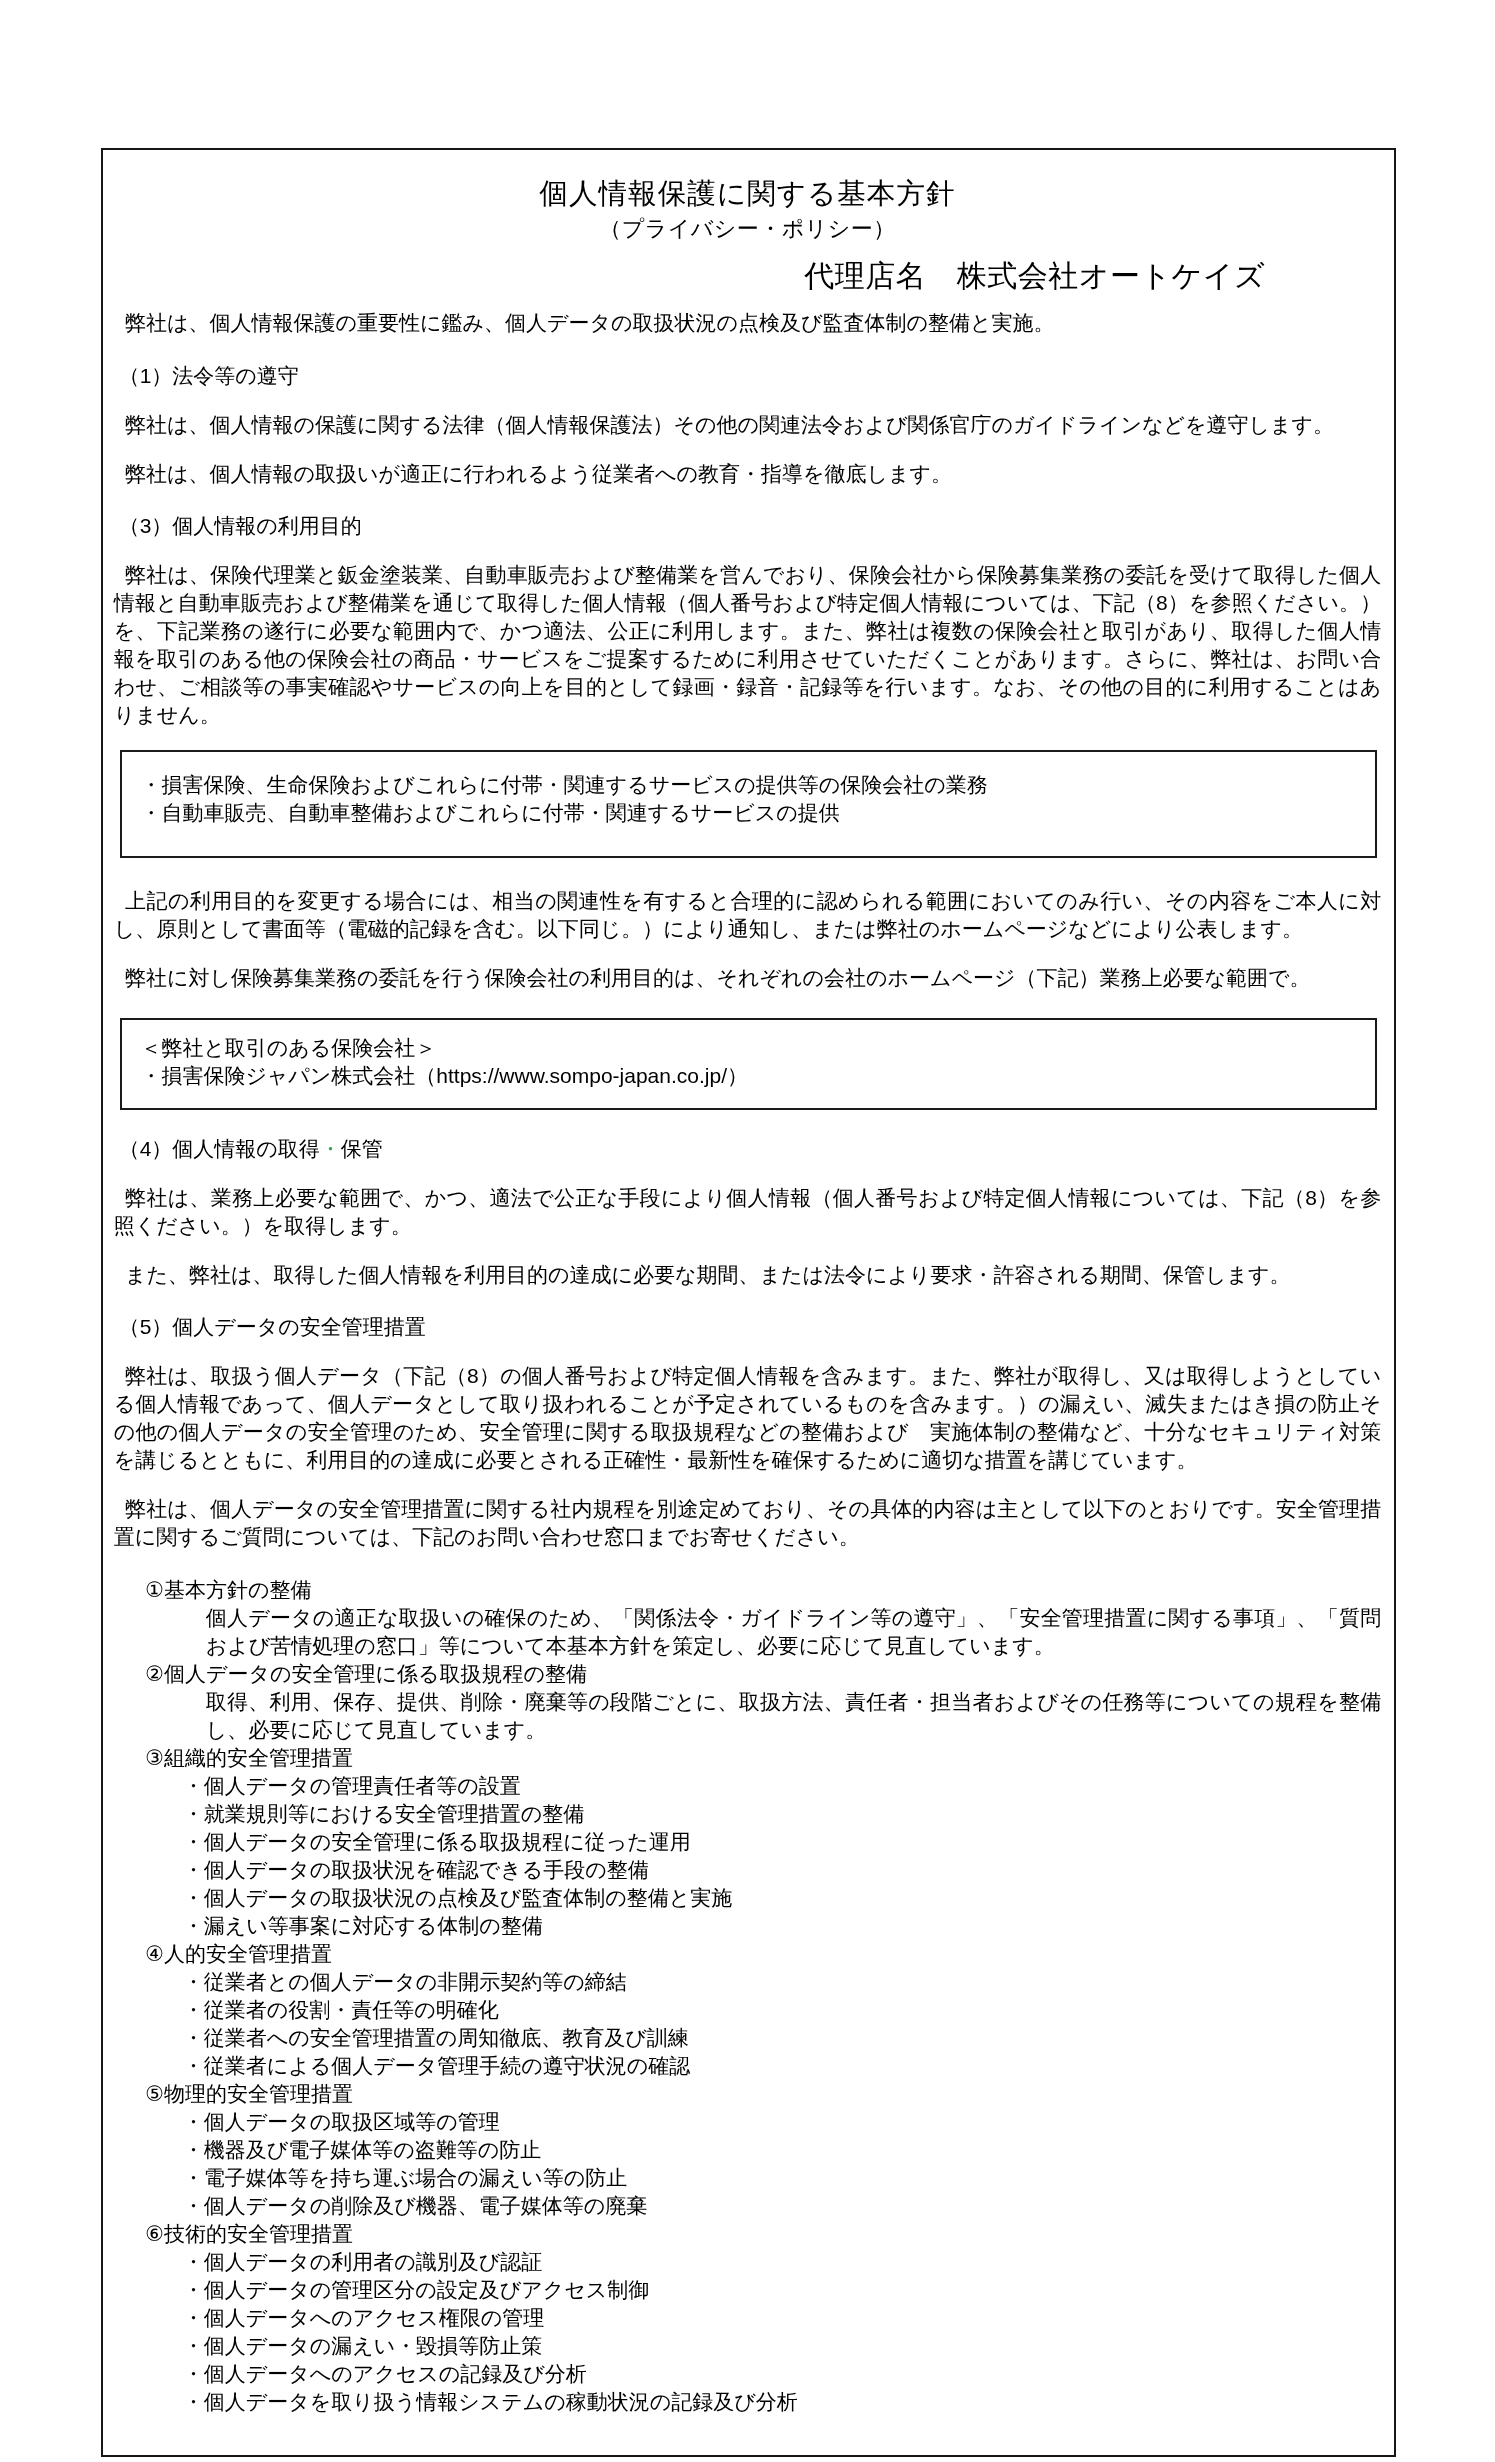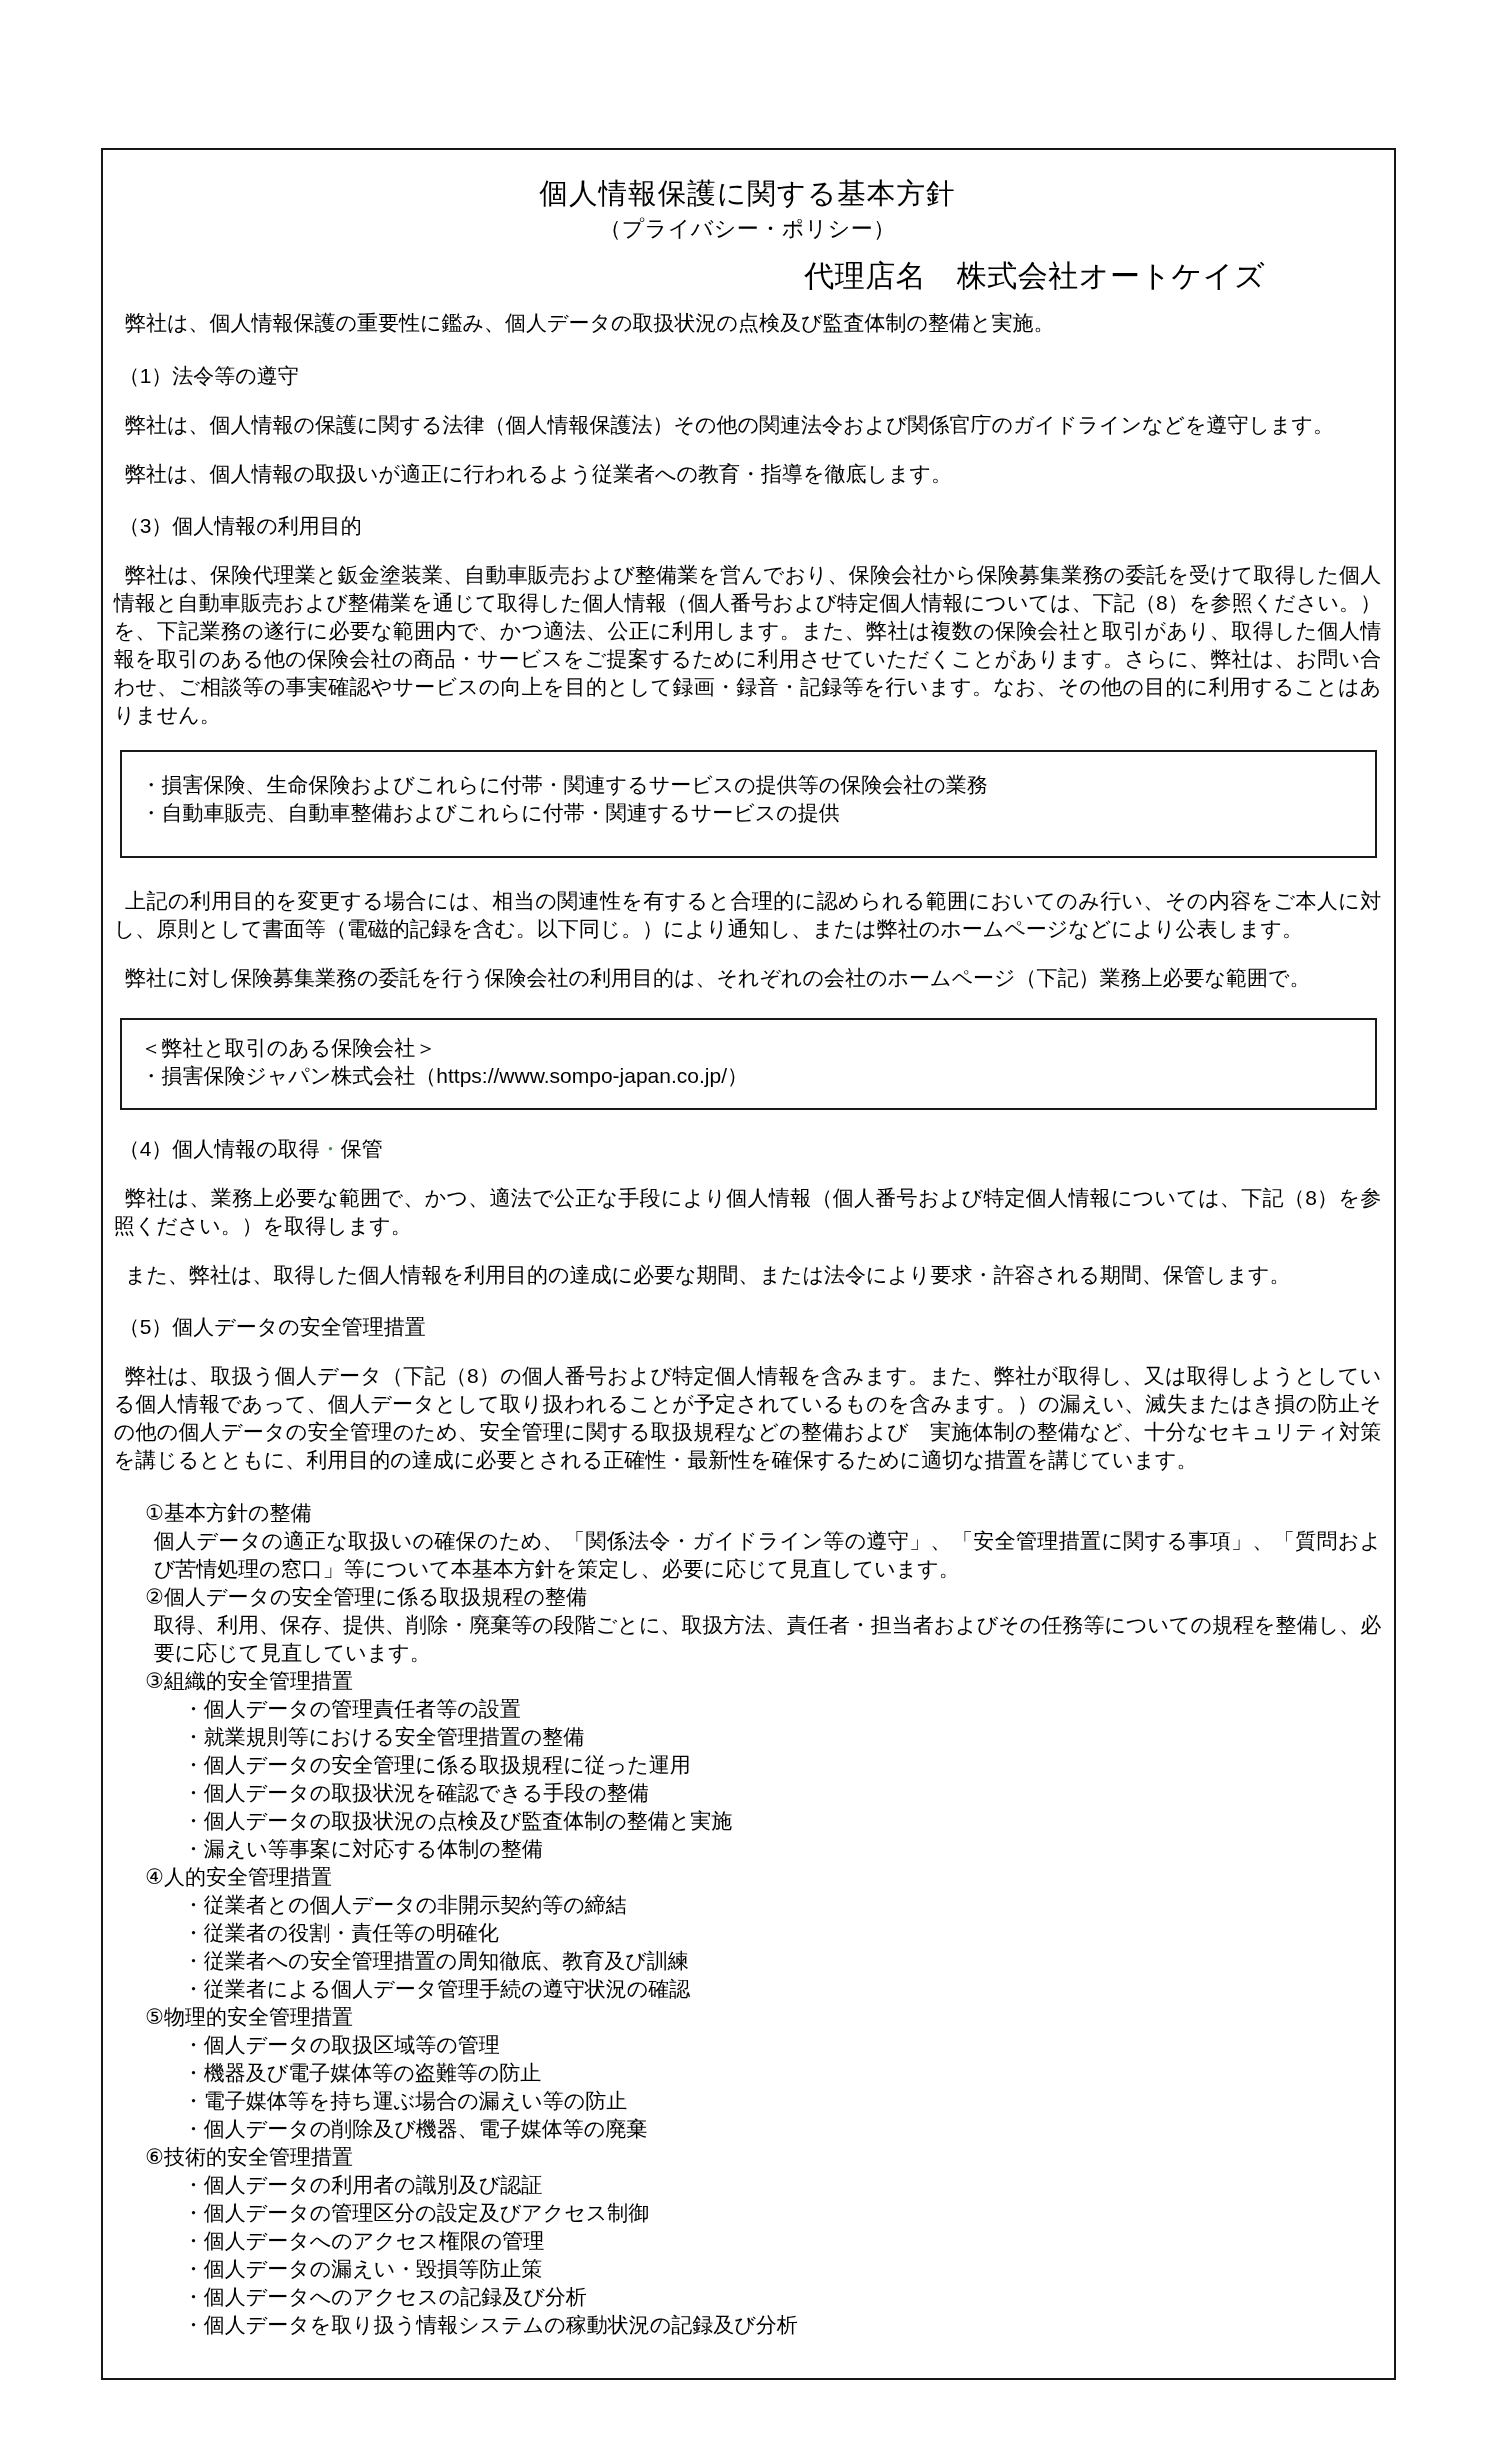--- a/index.html
+++ b/index.html
@@ -33,21 +33,21 @@
   }
   .declaration{margin-top:17.7px;}
   .sec-heading{
     font-size:21px;line-height:28px;margin-top:24.6px;padding-left:4.9px;
   }
   .green-dot{font-weight:normal;}
   
   .c-item{font-size:21px;line-height:28px;}
   .para + .c-item{margin-top:24.6px;}
   .c-title{padding-left:31.5px;}
-  .c-body{margin-left:40px;text-align:justify;}
+  .c-body{margin-left:92px;text-align:justify;}
   .c-bullet{padding-left:69px;}
   
   .inner-box{
     border:2px solid #1a1a1a;
     margin:19.7px 3.9px 28.6px 5.9px;
     padding:18.7px 14.8px 29.5px 18.7px;
   }
   .inner-box .box-line{font-size:21px;line-height:28px;}
   [data-name="insurer-box"]{
     border-width:2.5px;
@@ -79,20 +79,21 @@
         <p class="para" data-name="paragraph">弊社に対し保険募集業務の委託を行う保険会社の利用目的は、それぞれの会社のホームページ（下記）業務上必要な範囲で。</p>
         <div class="inner-box" data-name="insurer-box">
           <div class="box-line" data-name="box-line">＜弊社と取引のある保険会社＞</div>
           <div class="box-line" data-name="box-line">・損害保険ジャパン株式会社（https://www.sompo-japan.co.jp/）</div>
         </div>
         <div class="sec-heading" data-name="section-heading"><span data-name="section-heading-text">（4）個人情報の取得</span><span class="green-dot" data-name="green-interpunct" style="color: rgb(47, 158, 68);">・</span><span data-name="section-heading-text">保管</span></div>
         <p class="para" data-name="paragraph">弊社は、業務上必要な範囲で、かつ、適法で公正な手段により個人情報（個人番号および特定個人情報については、下記（8）を参照ください。）を取得します。</p>
         <p class="para" data-name="paragraph">また、弊社は、取得した個人情報を利用目的の達成に必要な期間、または法令により要求・許容される期間、保管します。</p>
         <div class="sec-heading" data-name="section-heading">（5）個人データの安全管理措置</div>
         <p class="para" data-name="paragraph">弊社は、取扱う個人データ（下記（8）の個人番号および特定個人情報を含みます。また、弊社が取得し、又は取得しようとしている個人情報であって、個人データとして取り扱われることが予定されているものを含みます。）の漏えい、滅失またはき損の防止その他の個人データの安全管理のため、安全管理に関する取扱規程などの整備および　実施体制の整備など、十分なセキュリティ対策を講じるとともに、利用目的の達成に必要とされる正確性・最新性を確保するために適切な措置を講じています。</p>
+        <p class="para" data-name="paragraph">弊社は、個人データの安全管理措置に関する社内規程を別途定めており、その具体的内容は主として以下のとおりです。安全管理措置に関するご質問については、下記のお問い合わせ窓口までお寄せください。</p>
         <div class="c-item" data-name="circle-item">
           <div class="c-title" data-name="circle-item-title">①基本方針の整備</div>
           <div class="c-body" data-name="circle-item-body">個人データの適正な取扱いの確保のため、「関係法令・ガイドライン等の遵守」、「安全管理措置に関する事項」、「質問および苦情処理の窓口」等について本基本方針を策定し、必要に応じて見直しています。</div>
         </div>
         <div class="c-item" data-name="circle-item">
           <div class="c-title" data-name="circle-item-title">②個人データの安全管理に係る取扱規程の整備</div>
           <div class="c-body" data-name="circle-item-body">取得、利用、保存、提供、削除・廃棄等の段階ごとに、取扱方法、責任者・担当者およびその任務等についての規程を整備し、必要に応じて見直しています。</div>
         </div>
         <div class="c-item" data-name="circle-item">
           <div class="c-title" data-name="circle-item-title">③組織的安全管理措置</div>

